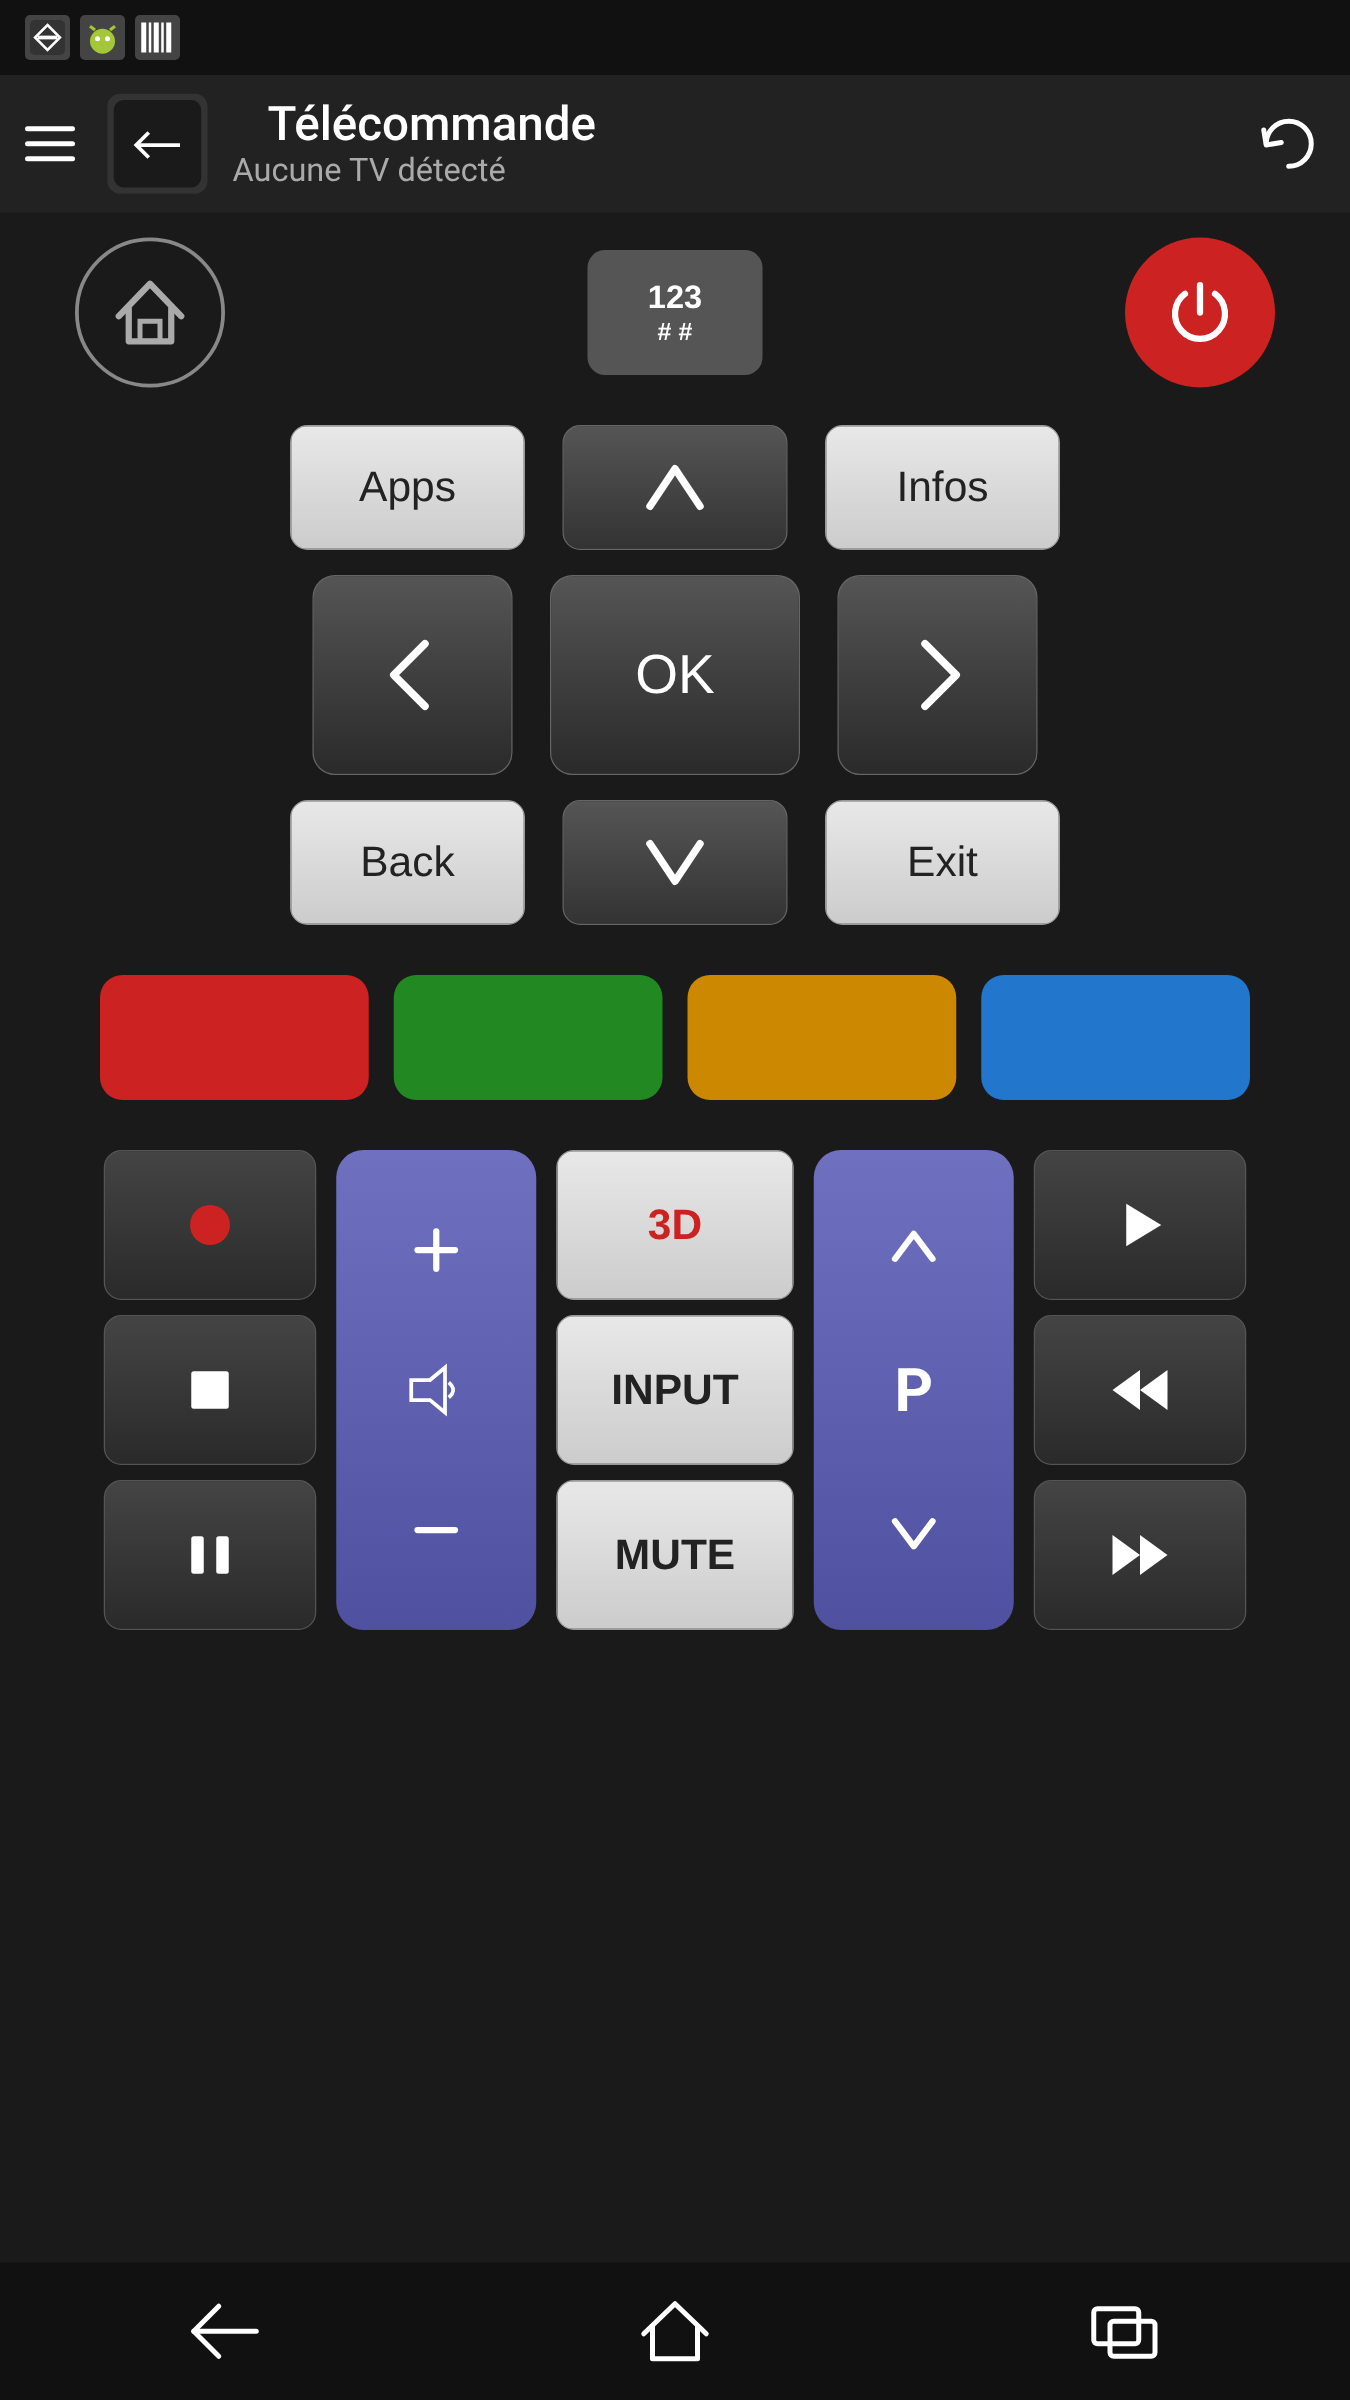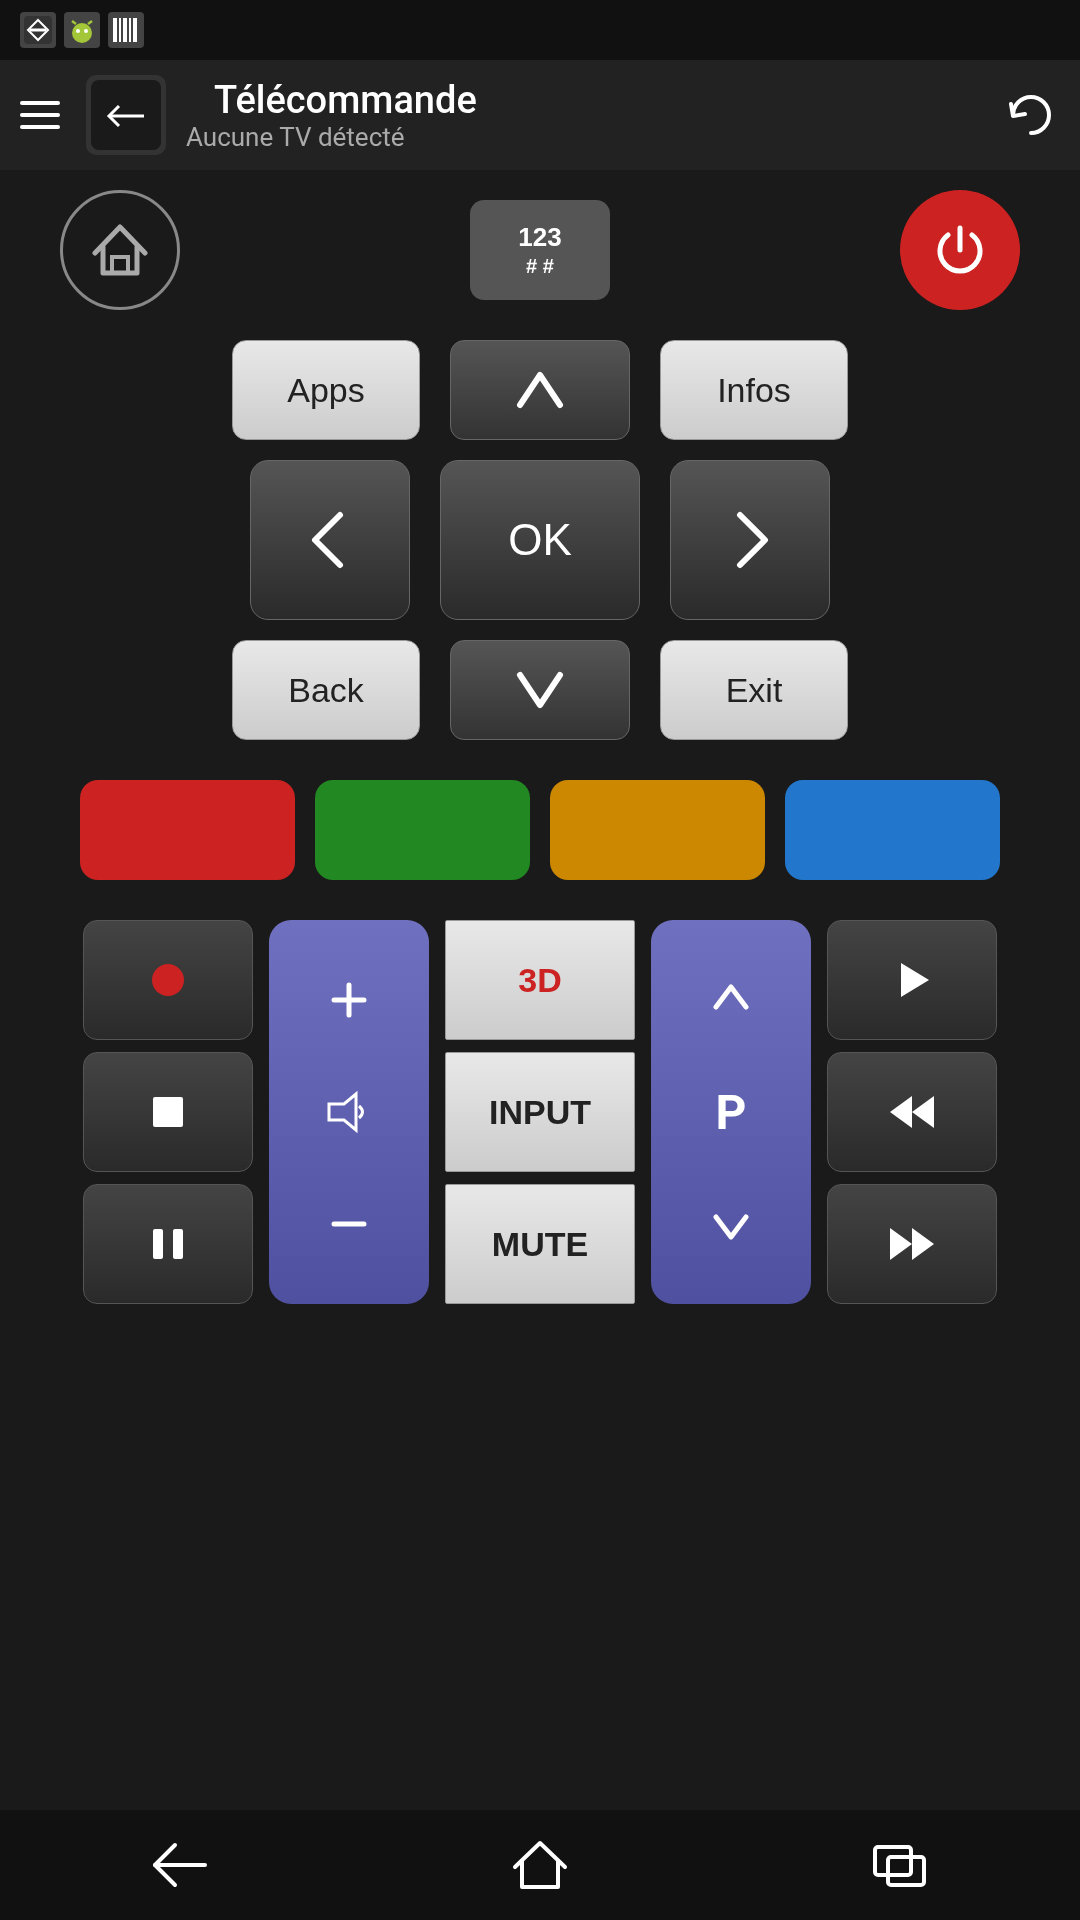--- a/index.html
+++ b/index.html
@@ -349,21 +349,21 @@
     
     .media-col-mid {
       display: flex;
       flex-direction: column;
       gap: 12px;
       width: 190px;
     }
     .mid-btn {
       width: 190px;
       height: 120px;
-      border-radius: 2px;
+      border-radius: 14px;
       background: linear-gradient(180deg, #e8e8e8 0%, #ccc 100%);
       border: 1px solid #999;
       display: flex;
       align-items: center;
       justify-content: center;
       cursor: pointer;
       font-size: 34px;
       font-weight: bold;
       color: #222;
     }

